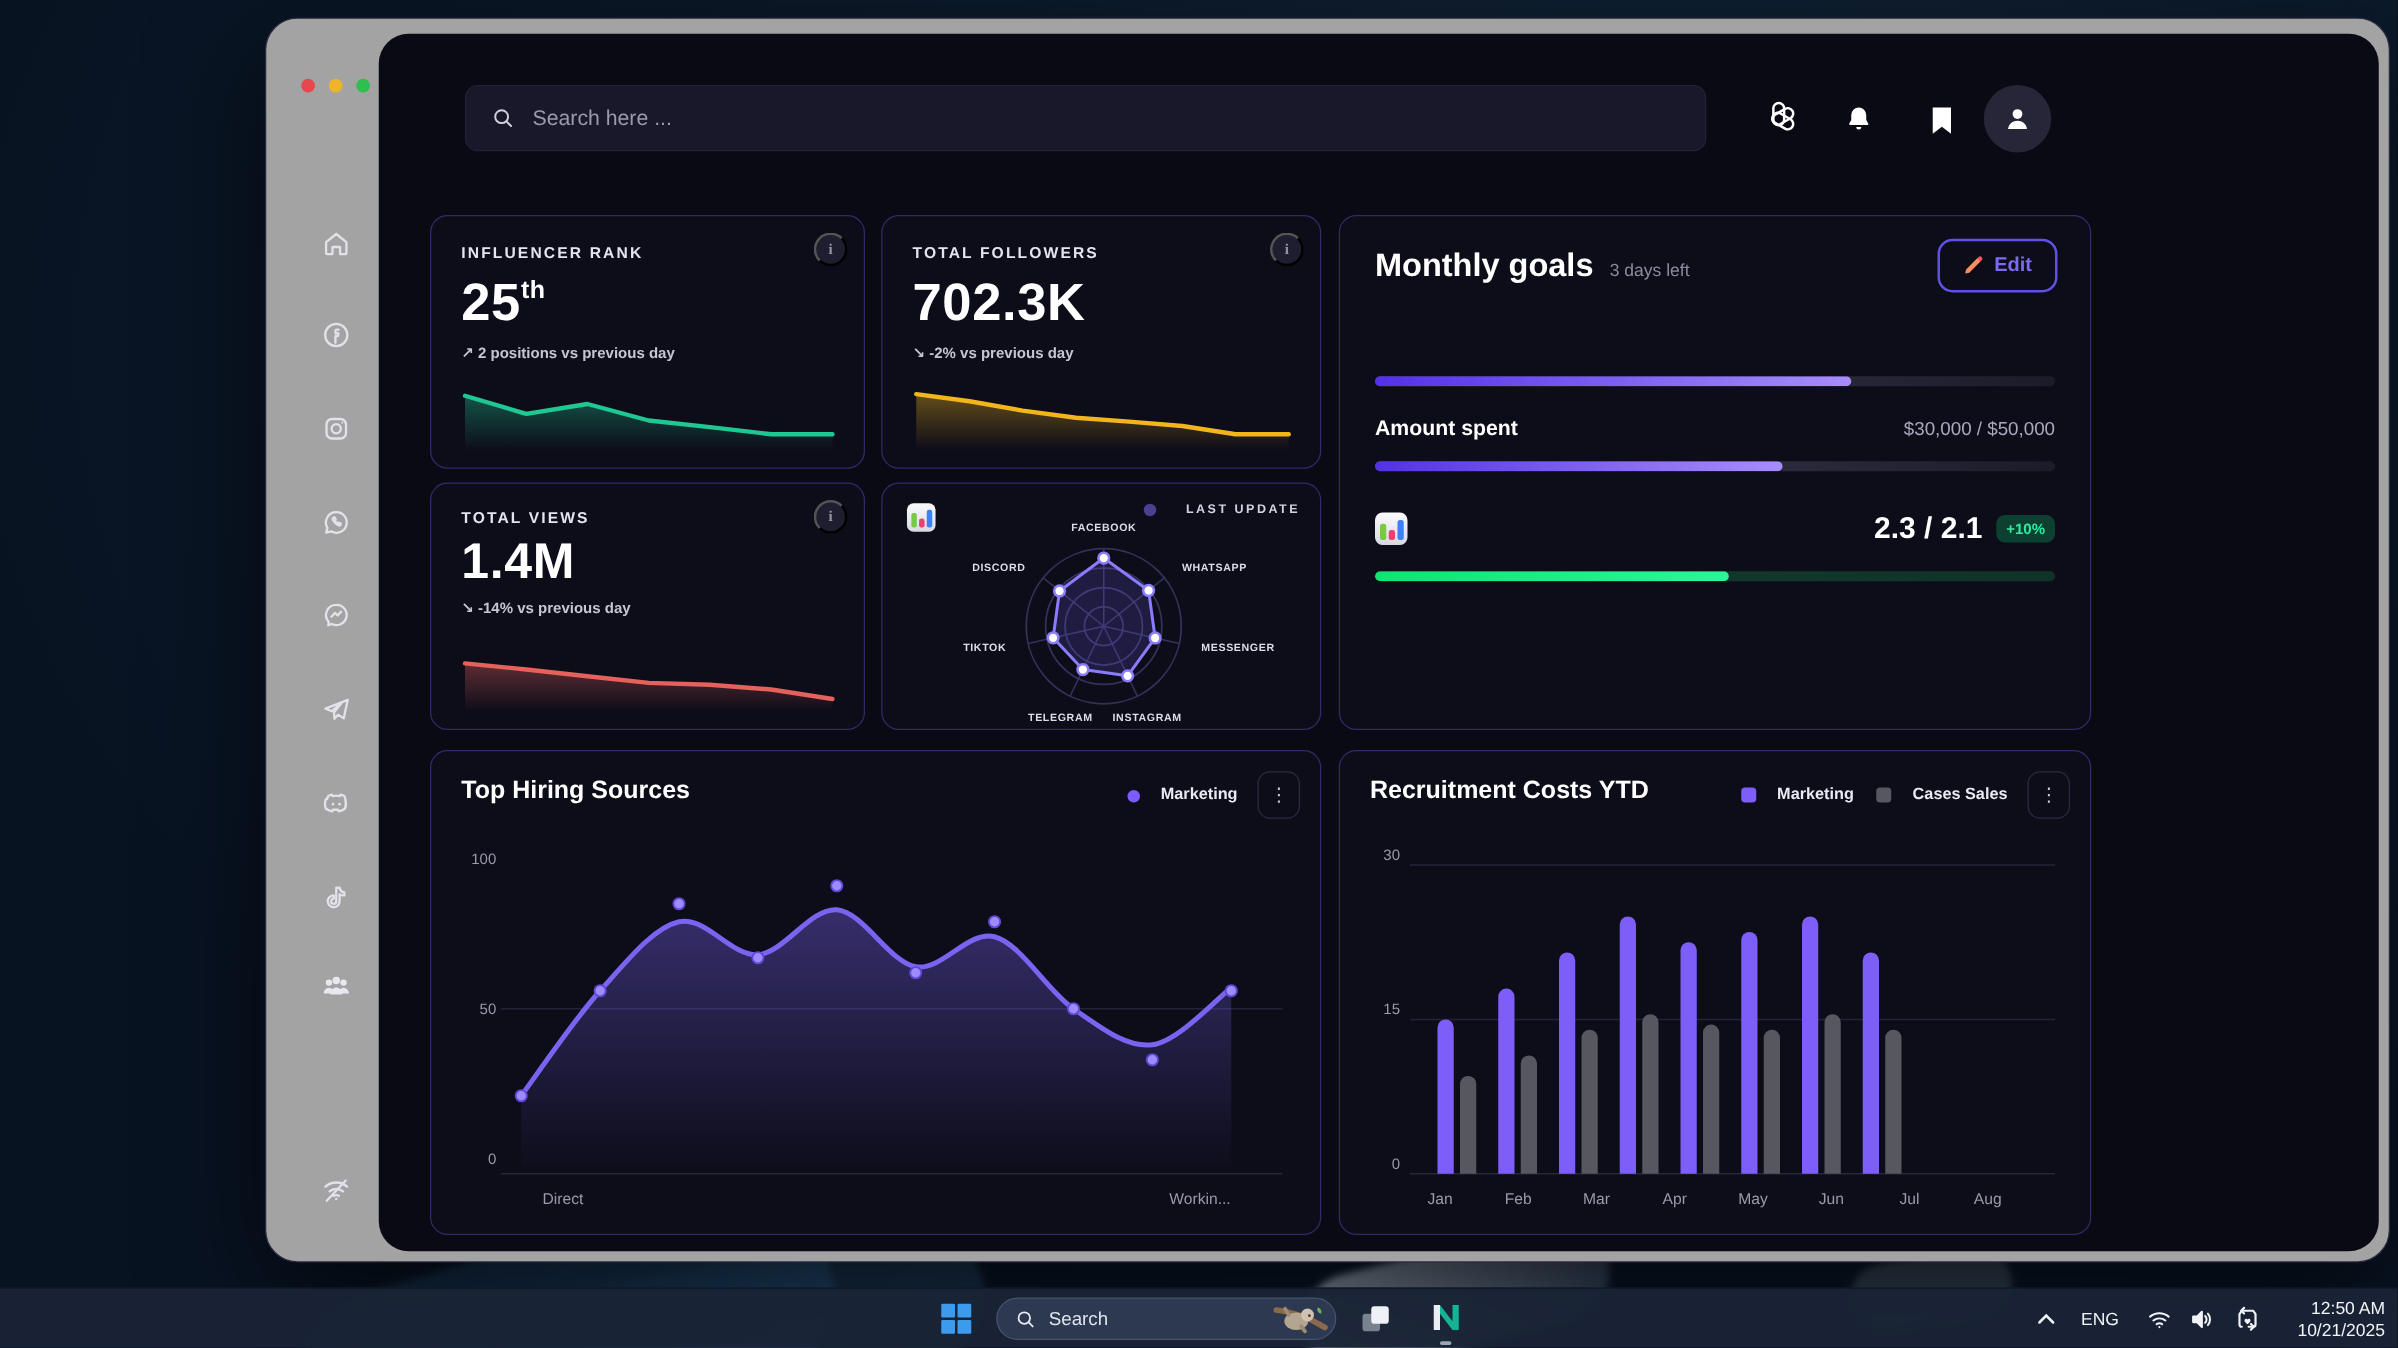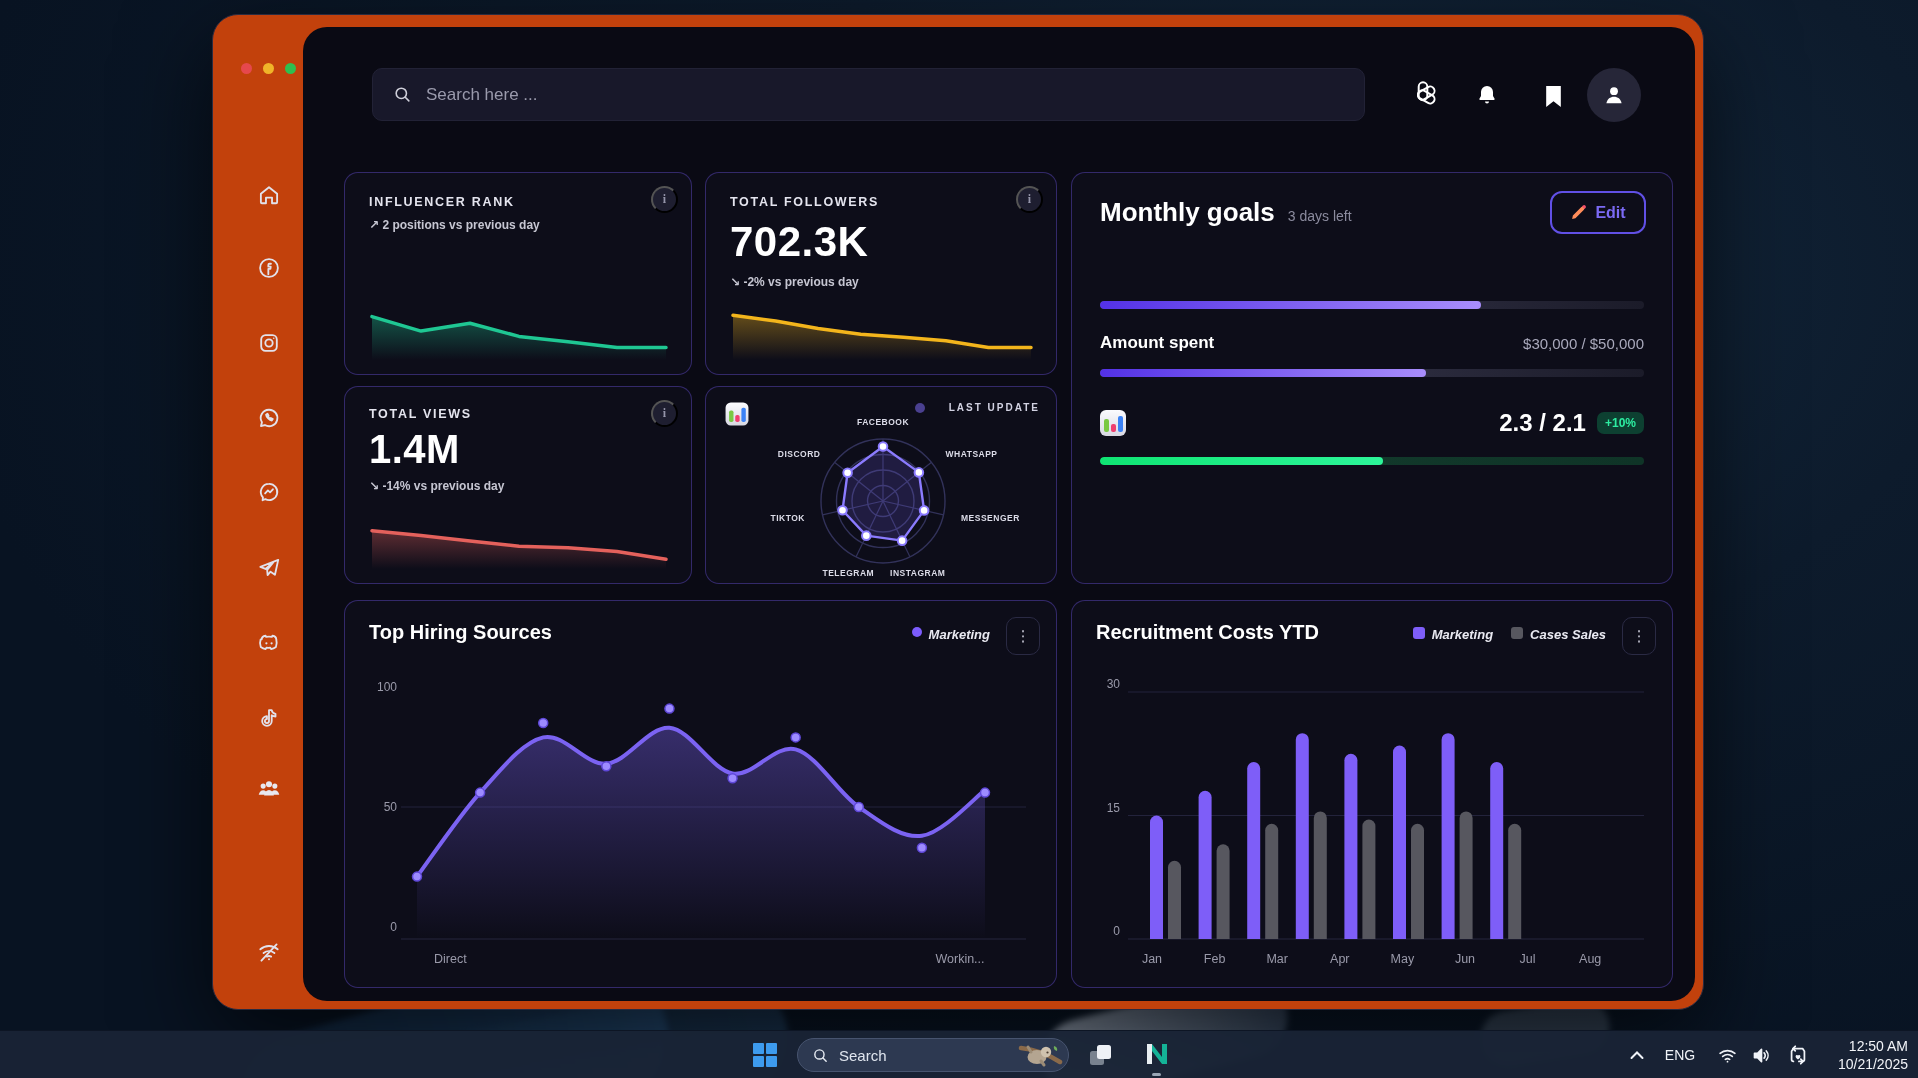--- a/index.html
+++ b/index.html
@@ -11,22 +11,22 @@
   .r1 { left:240px; top:990px; width:430px; height:150px; transform:rotate(-16deg);
         background:linear-gradient(90deg,#10253d,#2a5a8c88); }
   .r2 { left:430px; top:1005px; width:360px; height:110px; transform:rotate(-11deg);
         background:linear-gradient(90deg,#16324e99,#3a6ea055); }
   .r3 { left:1040px; top:998px; width:250px; height:80px; transform:rotate(-14deg);
         background:linear-gradient(90deg,#cfd9e8aa,#7e96b855); }
   .r4 { left:1480px; top:1005px; width:130px; height:55px; transform:rotate(-9deg);
         background:#9fb4cc44; }
 
   
-  .window { position:absolute; left:212px; top:14px; width:1492px; height:996px;
-    background:#c2410c; border:1px solid #2b2b40; border-radius:26px;
+  .window { position:absolute; left:212px; top:14px; width:1700px; height:996px;
+    background:#a3a3a3; border:1px solid #2b2b40; border-radius:26px;
     box-shadow:0 30px 90px rgba(0,0,0,.65); }
   .traffic { position:absolute; left:28px; top:48px; display:flex; gap:11px; }
   .tl { width:11px; height:11px; border-radius:50%; }
   .side-btn { position:absolute; left:26px; width:60px; height:32px; display:flex;
     align-items:center; justify-content:center; color:#e2e2ec; cursor:pointer; }
   .side-btn svg { stroke:currentColor; fill:none; stroke-width:1.7;
     stroke-linecap:round; stroke-linejoin:round; }
   .panel { position:absolute; left:90px; top:12px; right:8px; bottom:8px;
     background:#0a0a14; border-radius:24px; }
 
@@ -95,21 +95,21 @@
   .emoji-chart .eb1 { left:4px;  height:13px; background:#7ac943; }
   .emoji-chart .eb2 { left:11px; height:8px;  background:#ef3f6f; }
   .emoji-chart .eb3 { left:18px; height:16px; background:#3b82f6; }
   .emoji-sm { transform:scale(.88); }
 
   
   .chart-title { position:absolute; top:20px; left:24px; font-size:20px;
     font-weight:800; color:#fff; }
   .legend { position:absolute; top:26px; right:66px; display:flex; gap:18px;
     align-items:center; font-size:13px; font-weight:bold; color:#eaeaf2; }
-  .legend .item { display:flex; align-items:flex-start; gap:7px;font-style:italic; }
+  .legend .item { display:flex; align-items:flex-end; gap:17px; }
   .ldot { width:10px; height:10px; border-radius:50%; }
   .lsq  { width:12px; height:12px; border-radius:3px; }
   .kebab { position:absolute; top:16px; right:16px; width:34px; height:38px;
     border:1px solid #2a2a44; border-radius:10px; background:transparent;
     color:#c9c9d8; font-size:15px; display:flex; align-items:center;
     justify-content:center; cursor:pointer; }
   .plot { position:absolute; left:16px; top:64px; }
 
   .radar-legend { position:absolute; top:15px; right:16px; display:flex;
     align-items:center; gap:24px; font-size:10px; font-weight:bold;
@@ -254,20 +254,21 @@
     <div class="avatar">
       <svg width="26" height="26" viewBox="0 0 24 24">
           <circle cx="12" cy="8.5" r="3.6" fill="#fff"></circle>
           <path fill="#fff" d="M5 19.5c.7-4 3.6-6 7-6s6.3 2 7 6z"></path>
         </svg>
     </div>
 
     <div class="card c-influencer">
       <div class="stat-pad">
         <div class="stat-label">INFLUENCER RANK</div>
+        <div class="stat-value"><span>25</span><span class="stat-sup">th</span></div>
         <div class="stat-delta"><span>↗</span> <span>2 positions vs previous day</span></div>
       </div>
       <button class="info-btn">i</button>
       <svg class="spark" width="300" height="56">
           <defs>
             <linearGradient id="influencer-rank-sparkg" x1="0" y1="0" x2="0" y2="1">
               <stop offset="0%" stop-color="#1fc793" stop-opacity="0.38"></stop>
               <stop offset="100%" stop-color="#1fc793" stop-opacity="0"></stop>
             </linearGradient>
           </defs>

